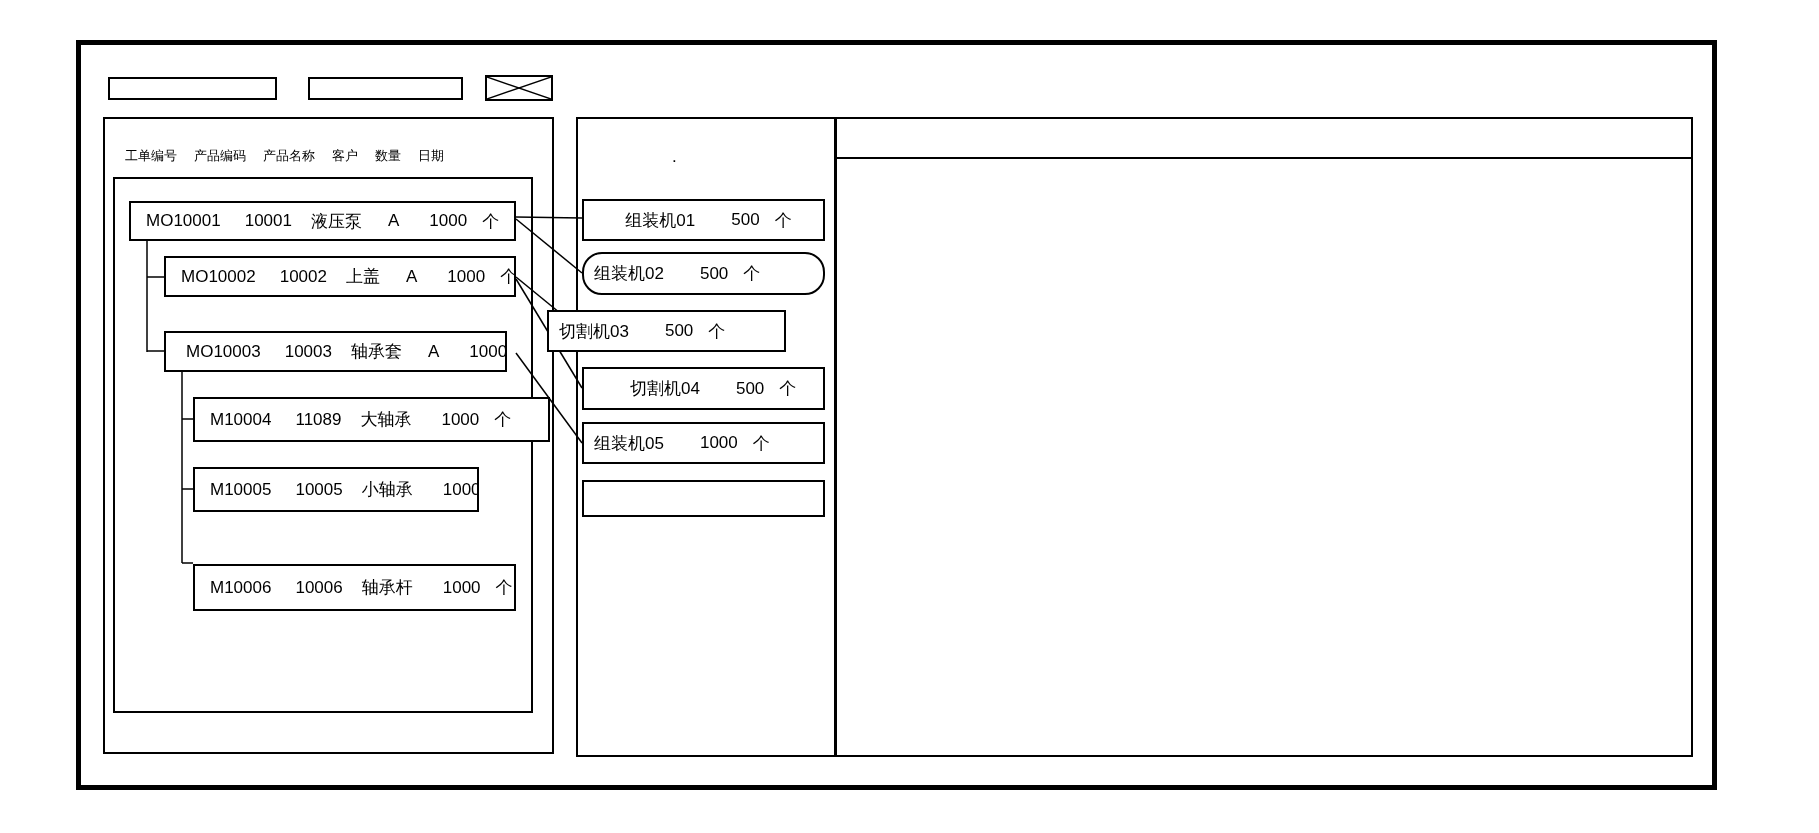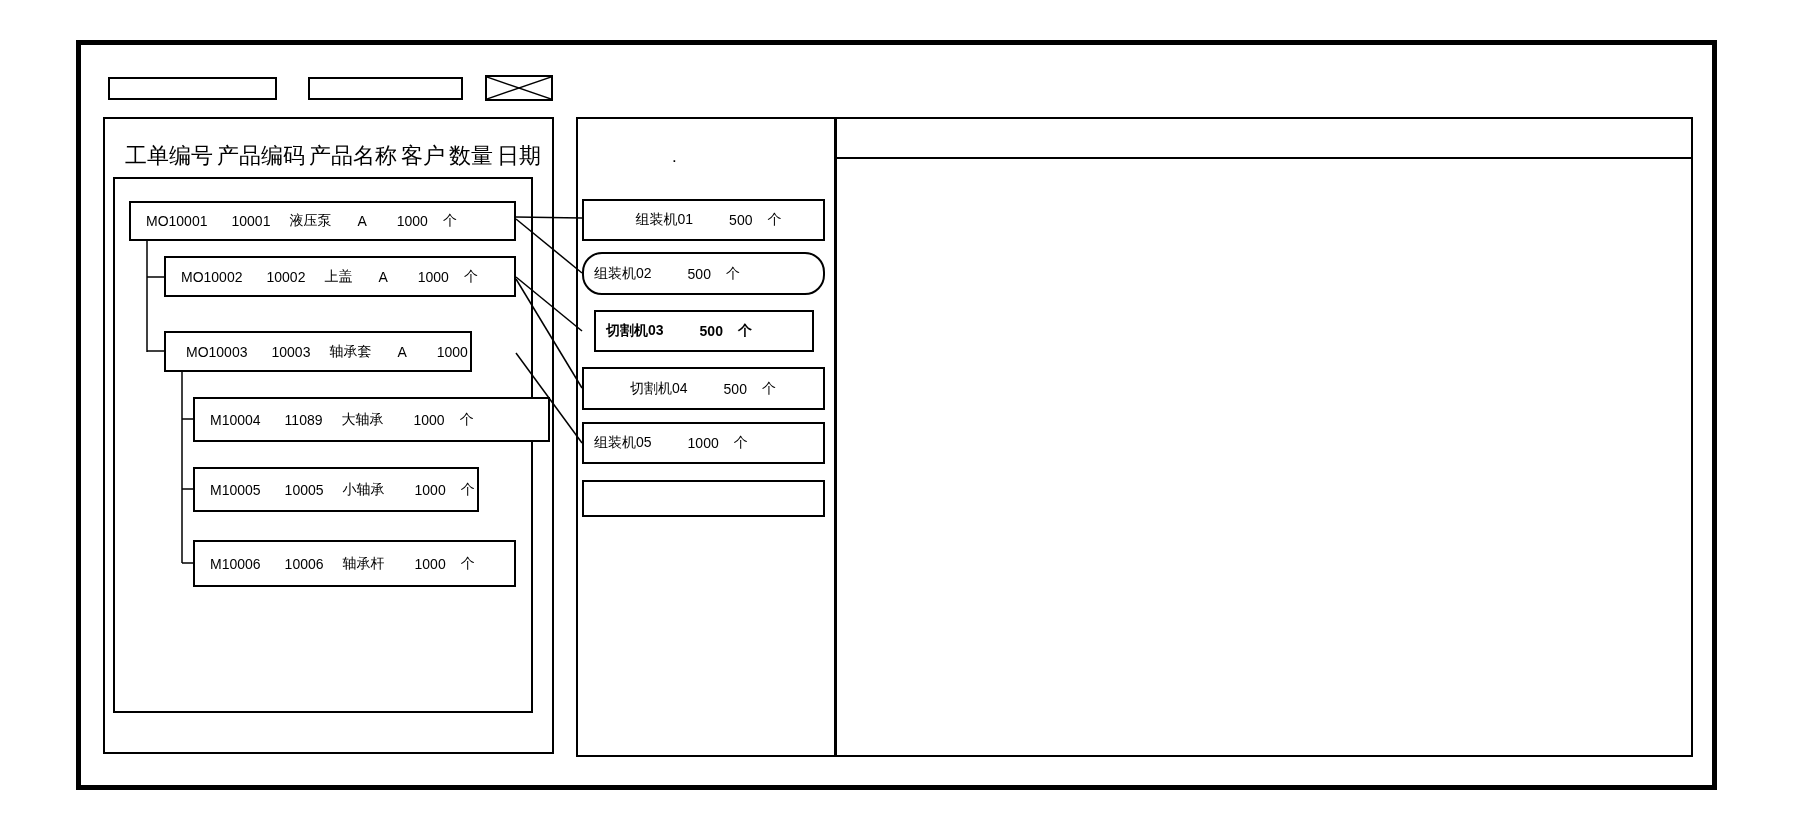--- a/index.html
+++ b/index.html
@@ -7,24 +7,24 @@
   .canvas{position:relative;width:1819px;height:833px;background:#fff;}
   .abs{position:absolute;box-sizing:border-box;}
   .outer{border:5px solid #000;left:76px;top:40px;width:1641px;height:750px;}
   .thin{border:2px solid #000;background:#fff;}
   .panel{border:2px solid #000;background:transparent;}
   .left-panel{left:103px;top:117px;width:451px;height:637px;}
   .tree-container{left:113px;top:177px;width:420px;height:536px;}
   .mid-panel{left:576px;top:117px;width:260px;height:640px;}
   .right-panel{left:835px;top:117px;width:858px;height:640px;}
   .right-sep{position:absolute;left:0;top:38px;width:100%;height:0;border-top:2px solid #000;}
-  .header-row{left:125px;top:143px;width:420px;height:26px;display:flex;align-items:center;gap:4px;
-              font-size:22px;white-space:nowrap;}
+  .header-row{left:125px;top:143px;width:420px;height:26px;display:flex;align-items:center;gap:17px;
+              font-size:13px;white-space:nowrap;}
   .order-box,.machine-box{border:2px solid #000;background:#fff;display:flex;align-items:center;
-              font-size:14px;white-space:nowrap;overflow:hidden;}
+              font-size:17px;white-space:nowrap;overflow:hidden;}
   .order-box{padding-left:15px;}
   .machine-box{padding-left:10px;}
   .c-code{margin-left:24px;}
   .c-name{margin-left:19px;}
   .c-cust{margin-left:26px;}
   .c-qty{margin-left:30px;}
   .c-unit{margin-left:15px;}
   .m-qty{margin-left:36px;}
   .m-unit{margin-left:15px;}
   .overlay{position:absolute;left:0;top:0;width:1819px;height:833px;pointer-events:none;}
@@ -97,59 +97,59 @@
       <span class="c-unit">个</span>
     </div>
     <div class="abs order-box" style="left: 164px; top: 256px; width: 352px; height: 41px;">
       <span>MO10002</span>
       <span class="c-code">10002</span>
       <span class="c-name">上盖</span>
       <span class="c-cust">A</span>
       <span class="c-qty">1000</span>
       <span class="c-unit">个</span>
     </div>
-    <div class="abs order-box" style="left: 164px; top: 331px; width: 308px; height: 41px; padding-left: 20px;">
+    <div class="abs order-box" style="left: 164px; top: 331px; width: 343px; height: 41px; padding-left: 20px;">
       <span>MO10003</span>
       <span class="c-code">10003</span>
       <span class="c-name">轴承套</span>
       <span class="c-cust">A</span>
       <span class="c-qty">1000</span>
     </div>
     <div class="abs order-box" style="left: 193px; top: 397px; width: 357px; height: 45px;">
       <span>M10004</span>
       <span class="c-code">11089</span>
       <span class="c-name">大轴承</span>
       <span class="c-qty">1000</span>
       <span class="c-unit">个</span>
     </div>
     <div class="abs order-box" style="left: 193px; top: 467px; width: 286px; height: 45px;">
       <span>M10005</span>
       <span class="c-code">10005</span>
       <span class="c-name">小轴承</span>
       <span class="c-qty">1000</span>
       <span class="c-unit">个</span>
     </div>
-    <div class="abs order-box" style="left: 193px; top: 540px; width: 323px; height: 47px;">
+    <div class="abs order-box" style="left: 193px; top: 564px; width: 323px; height: 47px;">
       <span>M10006</span>
       <span class="c-code">10006</span>
       <span class="c-name">轴承杆</span>
       <span class="c-qty">1000</span>
       <span class="c-unit">个</span>
     </div>
     <div class="abs machine-box" style="left: 582px; top: 199px; width: 243px; height: 42px; justify-content: center;">
       <span>组装机01</span>
       <span class="m-qty">500</span>
       <span class="m-unit">个</span>
     </div>
     <div class="abs machine-box" style="left: 582px; top: 252px; width: 243px; height: 43px; border-radius: 20px;">
       <span>组装机02</span>
       <span class="m-qty">500</span>
       <span class="m-unit">个</span>
     </div>
-    <div class="abs machine-box" style="left: 594px; top: 310px; width: 220px; height: 42px; font-weight: bold;">
+    <div class="abs machine-box" style="left: 547px; top: 310px; width: 239px; height: 42px;">
       <span>切割机03</span>
       <span class="m-qty">500</span>
       <span class="m-unit">个</span>
     </div>
     <div class="abs machine-box" style="left: 582px; top: 367px; width: 243px; height: 43px; padding-left: 46px;">
       <span>切割机04</span>
       <span class="m-qty">500</span>
       <span class="m-unit">个</span>
     </div>
     <div class="abs machine-box" style="left: 582px; top: 422px; width: 243px; height: 42px;">

